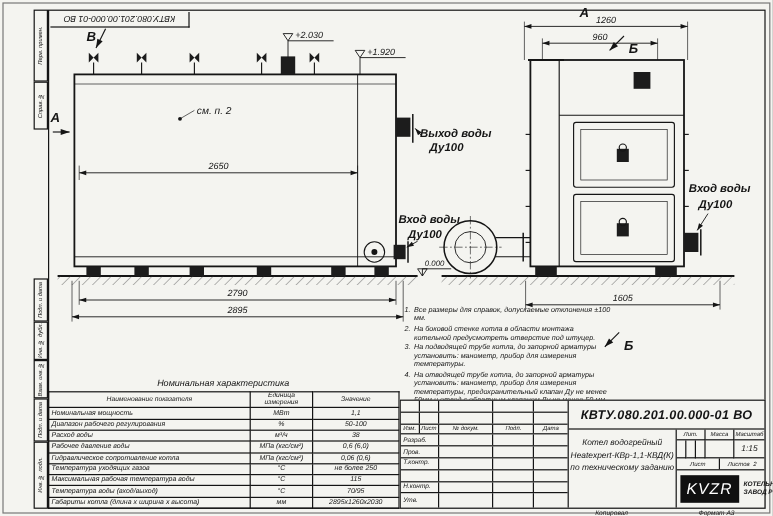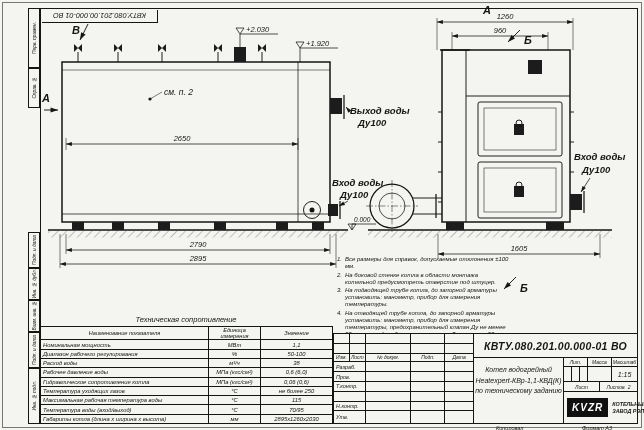--- a/index.html
+++ b/index.html
@@ -75,22 +75,22 @@
   .tb-meta { width:73px; display:flex; flex-direction:column; }
   .lms-h { display:flex; height:9px; }
   .lms-v { display:flex; height:15px; }
   .lms-h .c, .lms-v .c { border-bottom:0.8px solid #151515; }
   .cw24{width:24px} .cw25{width:25px} .cw8{width:8px}
   .scale-val { font-size:7px; }
   .sheets { display:flex; height:10px; border-bottom:0.8px solid #151515; }
   .sheets .c { border-bottom:none; font-size:5px; gap:3px; }
   .cw36{width:36px} .cw37{width:37px}
   .company { flex:1; display:flex; align-items:center; gap:4px; padding:2px 3px; }
-  .logo { background:#101010; color:#fff; font-weight:bold; font-style:italic;
-          font-size:10px; padding:4px 5px; letter-spacing:1px; }
+  .logo { background:#101010; color:#fff; font-weight:normal; font-style:italic;
+          font-size:13px; padding:4px 5px; letter-spacing:1px; }
   .cname { font-size:5.4px; font-weight:bold; line-height:1.25; font-style:italic; }
 
   .below { position:absolute; top:424.5px; left:0; width:644px; font-size:5.5px; font-style:italic; }
   .below .copied { position:absolute; left:496px; }
   .below .format { position:absolute; left:582px; }
 </style>
 </head>
 <body>
 
 <div class="sheet">
@@ -313,21 +313,21 @@
     <div class="note">
       <span class="n">3.</span>
       <span class="t">На подводящей трубе котла, до запорной арматуры установить: манометр, прибор для измерения температуры.</span>
     </div>
     <div class="note">
       <span class="n">4.</span>
       <span class="t">На отводящей трубе котла, до запорной арматуры установить: манометр, прибор для измерения температуры, предохранительный клапан Ду не менее 50мм и отвод с обратным клапаном Ду не менее 50 мм.</span>
     </div>
   </div>
 
-  <div class="tech-title">Техническая сопротивление</div>
+  <div class="tech-title">Номинальная характеристика</div>
   <table class="tech">
     <colgroup>
         <col style="width:168px">
         <col style="width:52px">
         <col style="width:72px">
       </colgroup>
     <tbody>
         <tr>
       <th>Наименование показателя</th>
       <th>Единица измерения</th>

